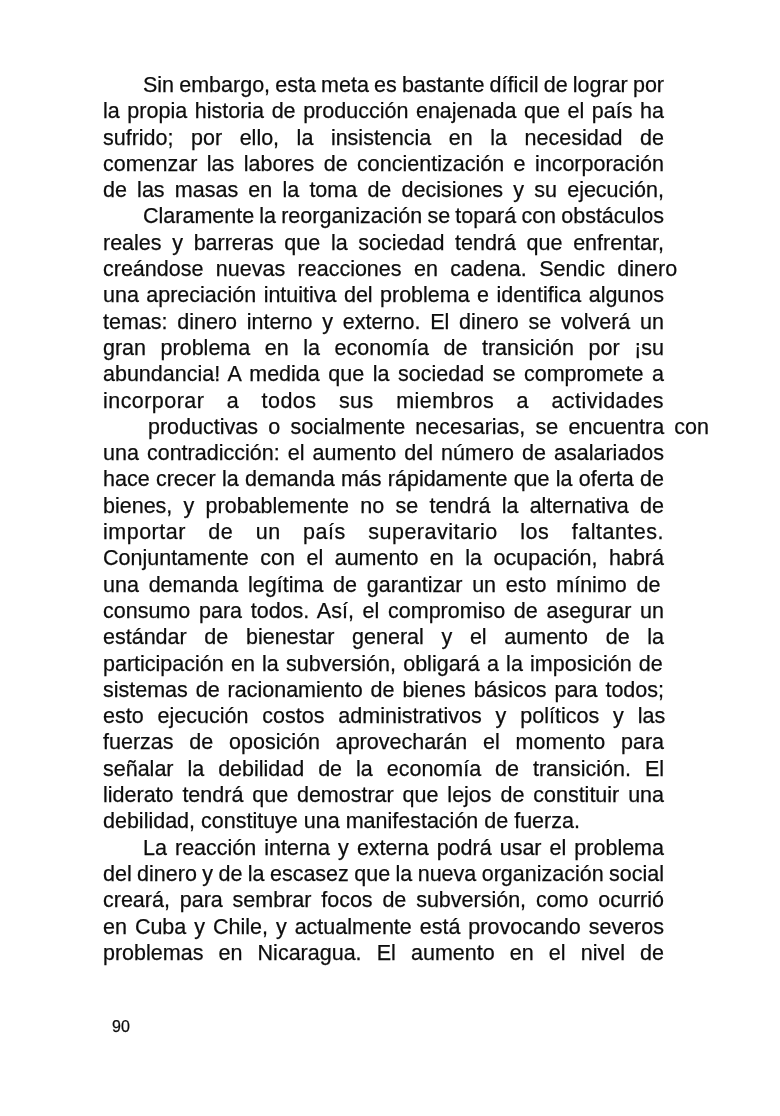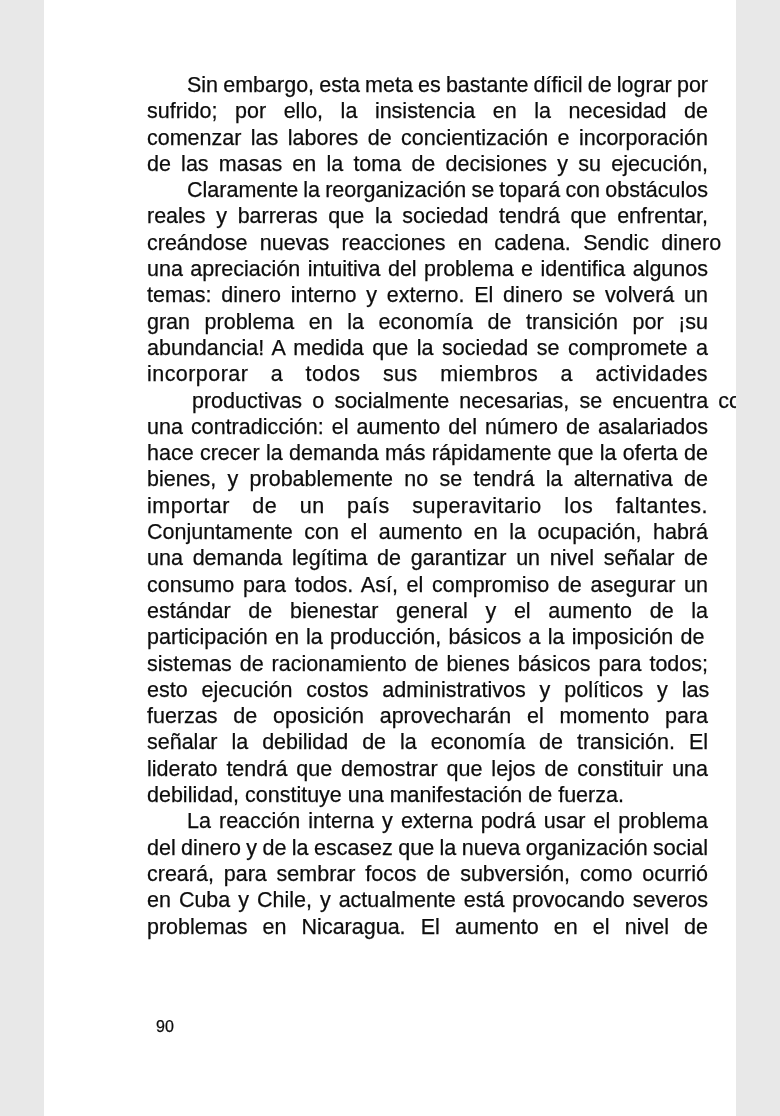--- a/index.html
+++ b/index.html
@@ -1,18 +1,18 @@
 <!DOCTYPE html>
 <html><head>
 <meta charset="utf-8">
 <style>
   html,body{margin:0;padding:0;background:#e8e8e8;}
   .page{
     position:relative;
-    width:692px;height:1116px;
+    width:780px;height:1116px;
     margin:0 auto;
     background:#ffffff;
     font-family:"Liberation Sans", sans-serif;
     color:#0d0d0d;
     overflow:hidden;
   }
   .text-block{
     position:absolute;
     left:103px;top:72px;width:561px;
     font-size:21.5px;
@@ -30,43 +30,44 @@
     -webkit-text-stroke:0.25px #0d0d0d;
   }
 </style>
 </head>
 <body>
 
 <div class="page">
   <div class="text-block">
       <div class="para">
         <div class="line indent"><span style="word-spacing: -0.803819px;">Sin embargo, esta meta es bastante díficil de lograr por</span></div>
+        <div class="line"><span style="word-spacing: 1.63715px;">la propia historia de producción enajenada que el país ha</span></div>
         <div class="line"><span style="word-spacing: 11.5605px;">sufrido; por ello, la insistencia en la necesidad de</span></div>
         <div class="line"><span style="word-spacing: 3.46875px;">comenzar las labores de concientización e incorporación</span></div>
         <div class="line"><span style="word-spacing: 4.23125px;">de las masas en la toma de decisiones y su ejecución,</span></div>
       </div>
       <div class="para">
         <div class="line indent"><span style="word-spacing: -0.809896px;">Claramente la reorganización se topará con obstáculos</span></div>
         <div class="line"><span style="word-spacing: 4.6875px; margin-top: 35px;">reales y barreras que la sociedad tendrá que enfrentar,</span></div>
         <div class="line"><span style="word-spacing: 6.44271px;">creándose nuevas reacciones en cadena. Sendic dinero</span></div>
         <div class="line"><span style="word-spacing: 1.42857px;">una apreciación intuitiva del problema e identifica algunos</span></div>
         <div class="line"><span style="word-spacing: 3.77257px;">temas: dinero interno y externo. El dinero se volverá un</span></div>
         <div class="line"><span style="word-spacing: 8.57617px;">gran problema en la economía de transición por ¡su</span></div>
         <div class="line"><span style="word-spacing: 2.5918px;">abundancia! A medida que la sociedad se compromete a</span></div>
         <div class="line"><span style="word-spacing: 16px; letter-spacing: 0.454514px;">incorporar a todos sus miembros a actividades</span></div>
         <div class="line"><span style="word-spacing: 4.26302px; margin-left: 45px;">productivas o socialmente necesarias, se encuentra con</span></div>
         <div class="line"><span style="word-spacing: 2.11384px;">una contradicción: el aumento del número de asalariados</span></div>
         <div class="line"><span style="word-spacing: 0.317708px;">hace crecer la demanda más rápidamente que la oferta de</span></div>
         <div class="line"><span style="word-spacing: 5.2832px;">bienes, y probablemente no se tendrá la alternativa de</span></div>
         <div class="line"><span style="word-spacing: 16px; letter-spacing: 0.500326px;">importar de un país superavitario los faltantes.</span></div>
         <div class="line"><span style="word-spacing: 5.52232px;">Conjuntamente con el aumento en la ocupación, habrá</span></div>
-        <div class="line"><span style="word-spacing: 3.79297px;">una demanda legítima de garantizar un nivel señalar de</span></div>
+        <div class="line"><span style="word-spacing: 3.79297px;">una demanda legítima de garantizar un esto mínimo de</span></div>
         <div class="line"><span style="word-spacing: 2.75195px;">consumo para todos. Así, el compromiso de asegurar un</span></div>
         <div class="line"><span style="word-spacing: 11.707px;">estándar de bienestar general y el aumento de la</span></div>
-        <div class="line"><span style="word-spacing: 1.25195px;">participación en la producción, básicos a la imposición de</span></div>
+        <div class="line"><span style="word-spacing: 1.25195px;">participación en la subversión, obligará a la imposición de</span></div>
         <div class="line"><span style="word-spacing: 1.94643px;">sistemas de racionamiento de bienes básicos para todos;</span></div>
         <div class="line"><span style="word-spacing: 7.93304px;">esto ejecución costos administrativos y políticos y las</span></div>
         <div class="line"><span style="word-spacing: 9.83854px;">fuerzas de oposición aprovecharán el momento para</span></div>
         <div class="line"><span style="word-spacing: 7.97461px;">señalar la debilidad de la economía de transición. El</span></div>
         <div class="line"><span style="word-spacing: 2.89648px;">liderato tendrá que demostrar que lejos de constituir una</span></div>
         <div class="line"><span>debilidad, constituye una manifestación de fuerza.</span></div>
       </div>
       <div class="para">
         <div class="line indent"><span style="word-spacing: 2.08008px;">La reacción interna y externa podrá usar el problema</span></div>
         <div class="line"><span style="word-spacing: -0.553125px;">del dinero y de la escasez que la nueva organización social</span></div>

